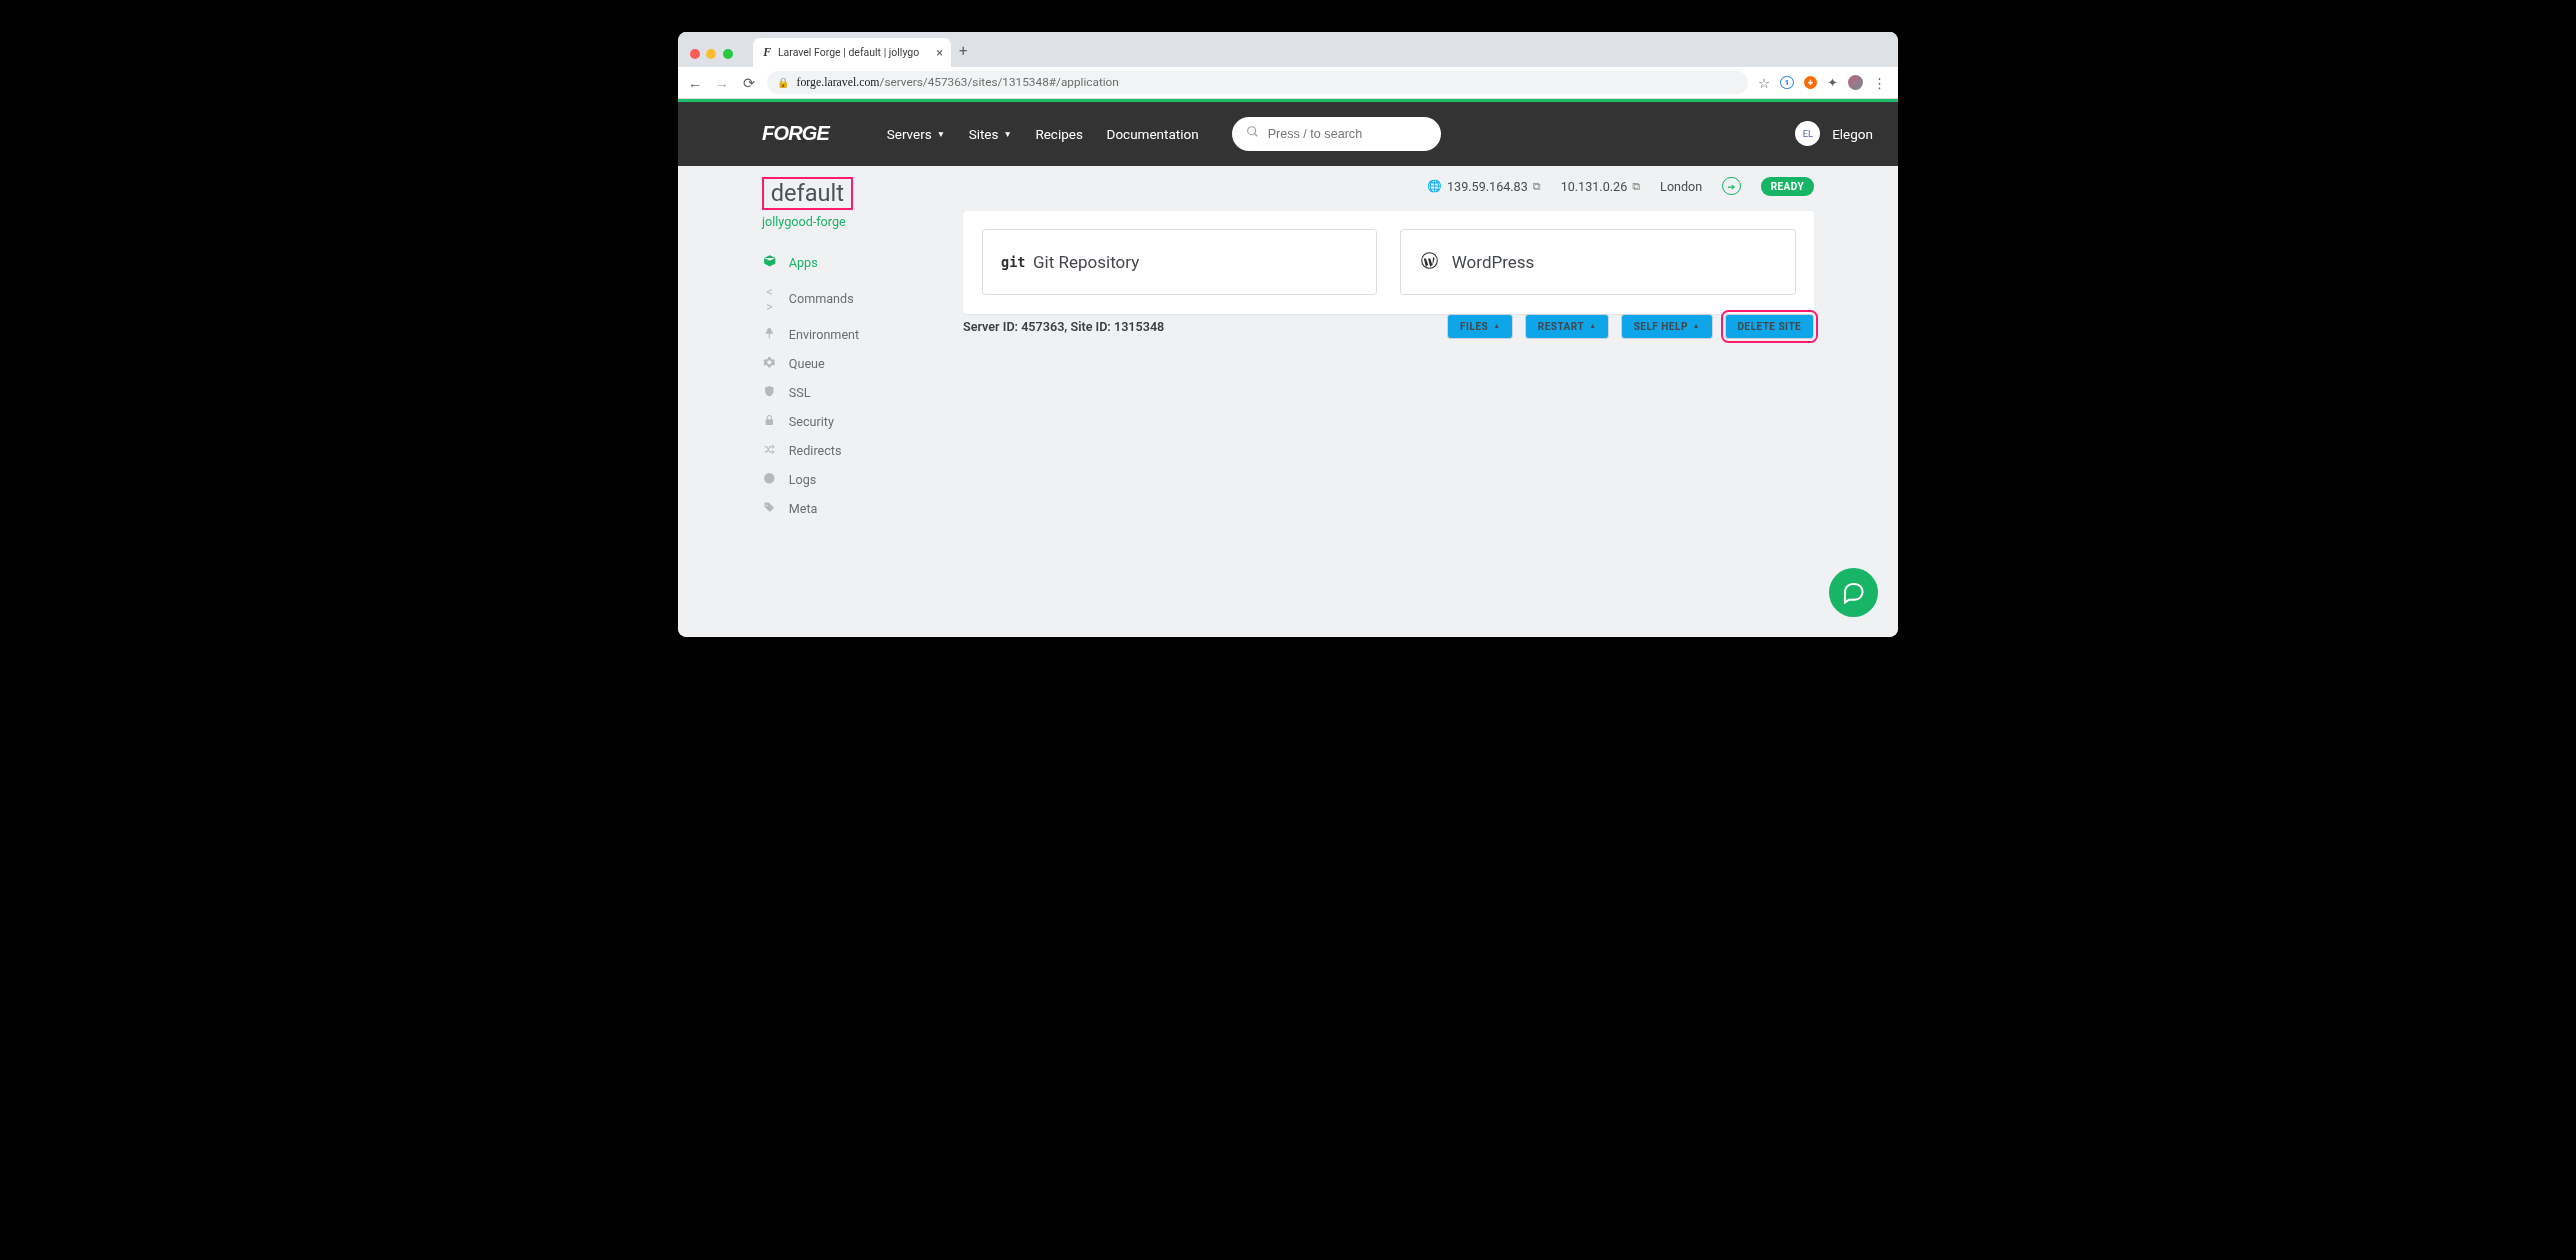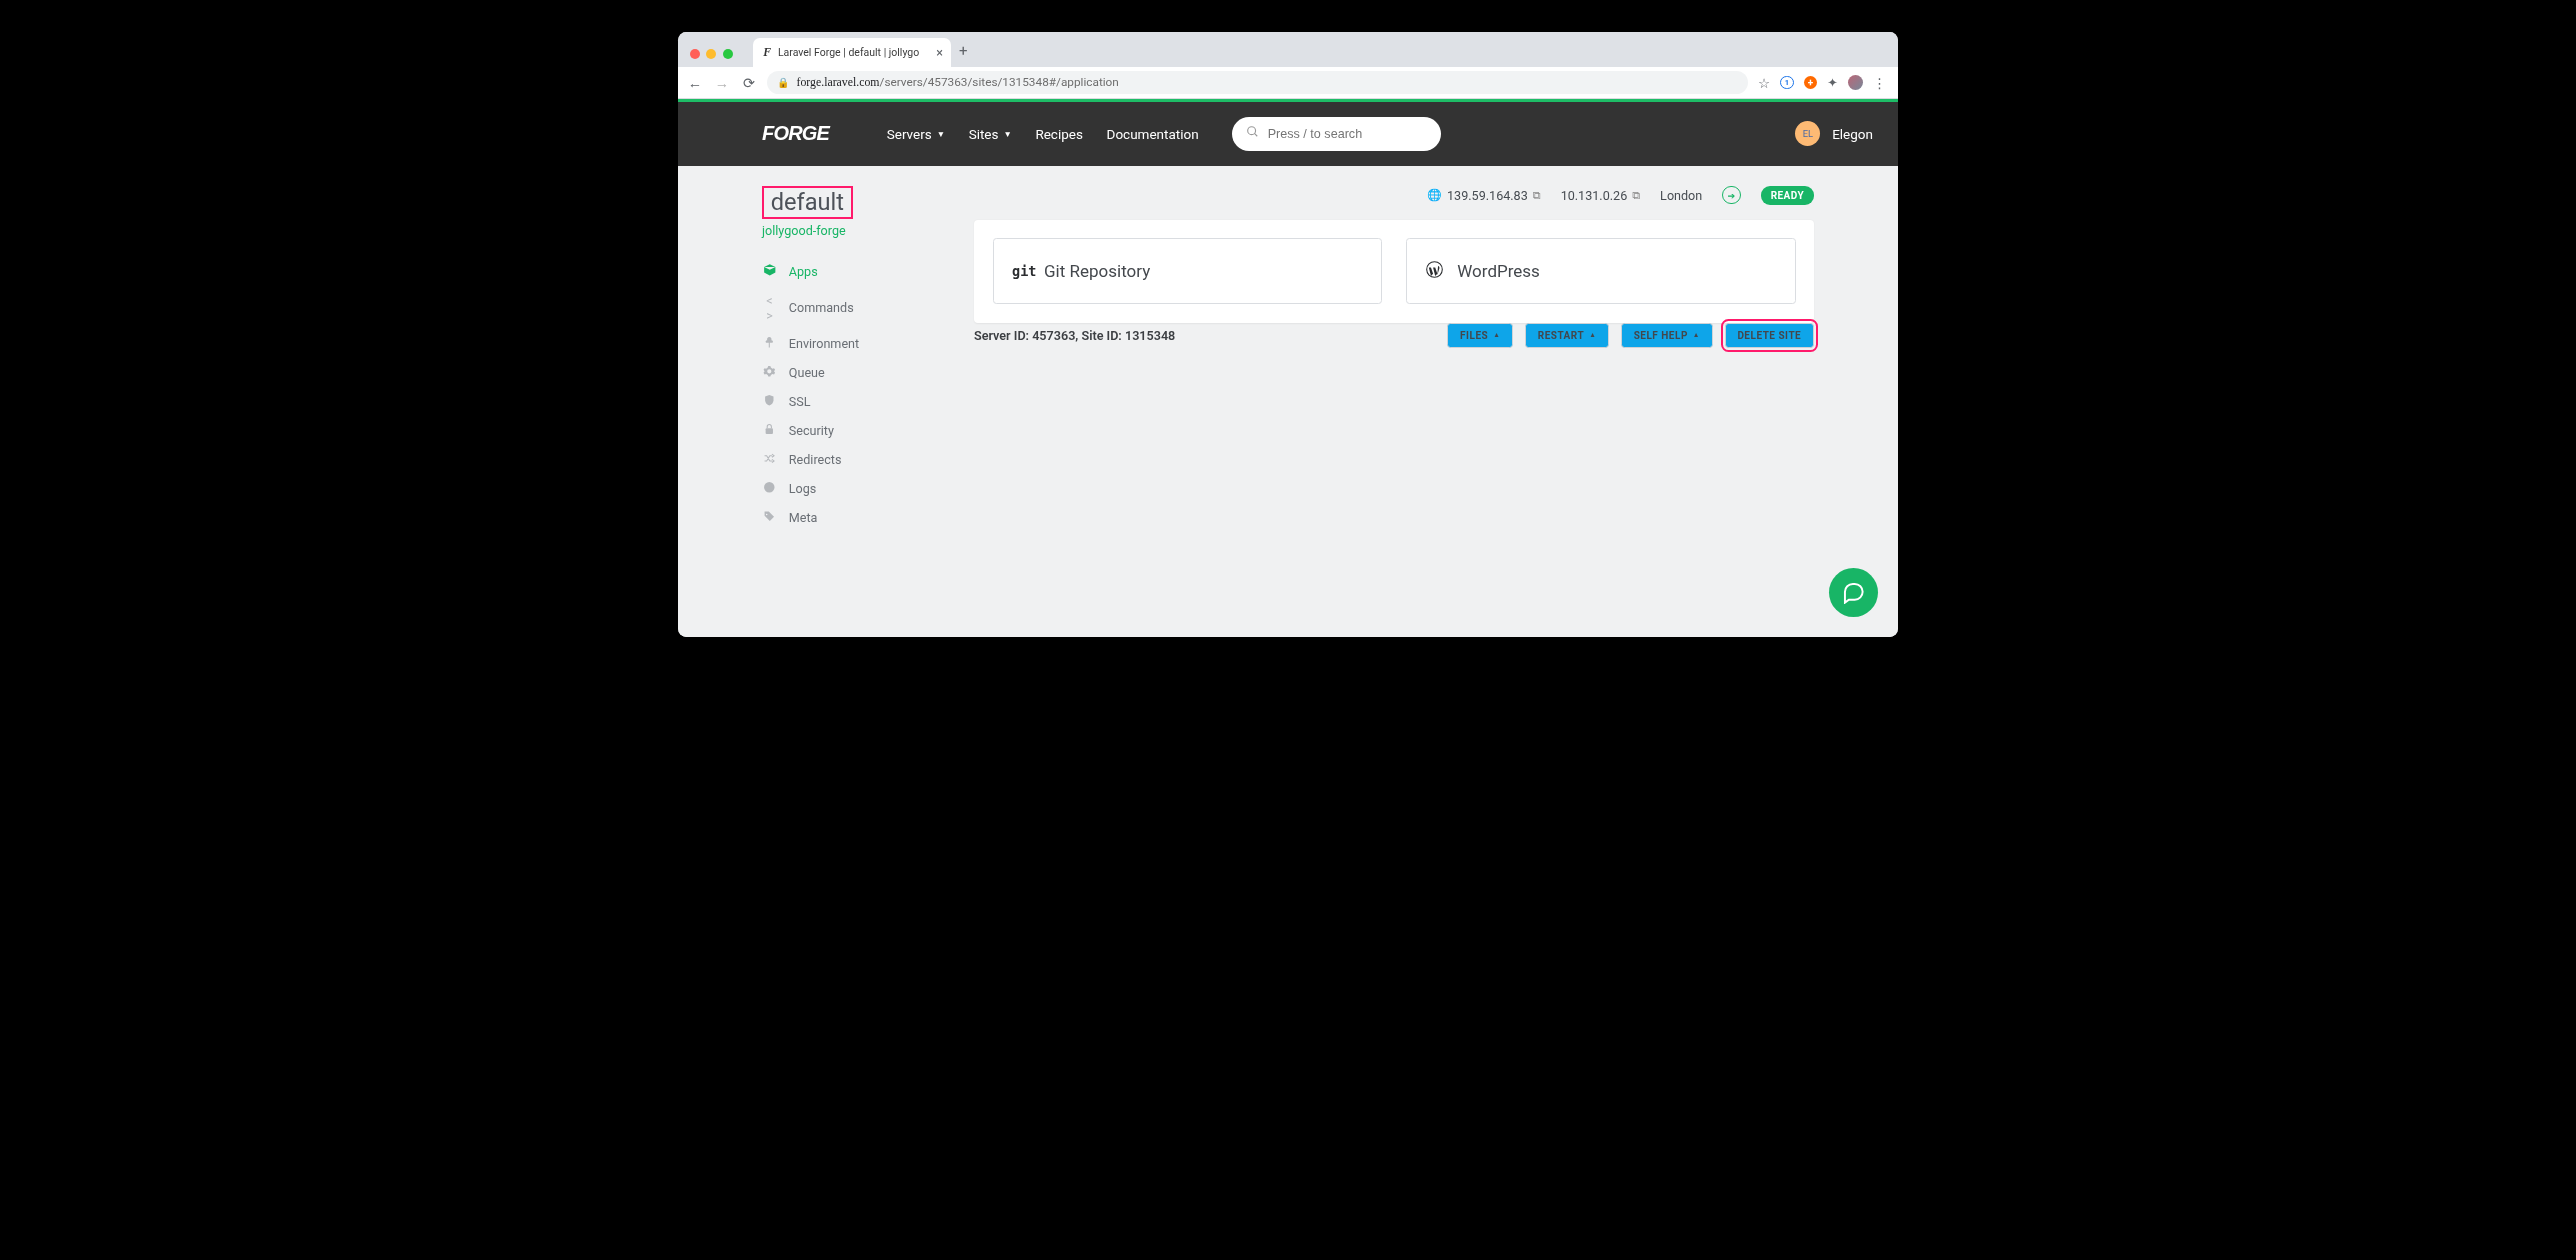--- a/index.html
+++ b/index.html
@@ -119,30 +119,30 @@
   padding: 0 13.5px;
   gap: 8.4px;
   margin-left: 10px;
 }
 .search-pill .mag { color: #999; font-size: 13.5px; }
 .search-pill input {
   border: none; outline: none; font-size: 12.6px; color: #555; background: transparent; width: 100%;
 }
 .header-spacer { flex: 1; }
 .user-area { display: flex; align-items: center; gap: 11.8px; }
-.user-avatar { width:25px;height:25px;border-radius:50%;background:#fdba74;color:#4a6aa5;font-size:9.3px;font-weight:400;display:flex;align-items:center;justify-content:center; }
+.user-avatar { width:25px;height:25px;border-radius:50%;background:#ffffff;color:#4a6aa5;font-size:9.3px;font-weight:400;display:flex;align-items:center;justify-content:center; }
 .user-name { color:#fff; font-size:13.5px; }
 
 
 .page {
   background: #f0f1f2;
   min-height: 471px;
-  padding: 20px 84px 34px;
-  display: flex;
-  gap: 44px;
+  padding: 11px 84px 34px;
+  display: flex;
+  gap: 33px;
   position: relative;
 }
 .sidecol { width: 168px; flex-shrink: 0; }
 .page-title {
   font-size: 23.6px;
   color: #4d5259;
   border: 2.5px solid #ff1a6b;
   display: inline-block;
   padding: 0 6.7px 1.7px;
   margin-bottom: 3.4px;

